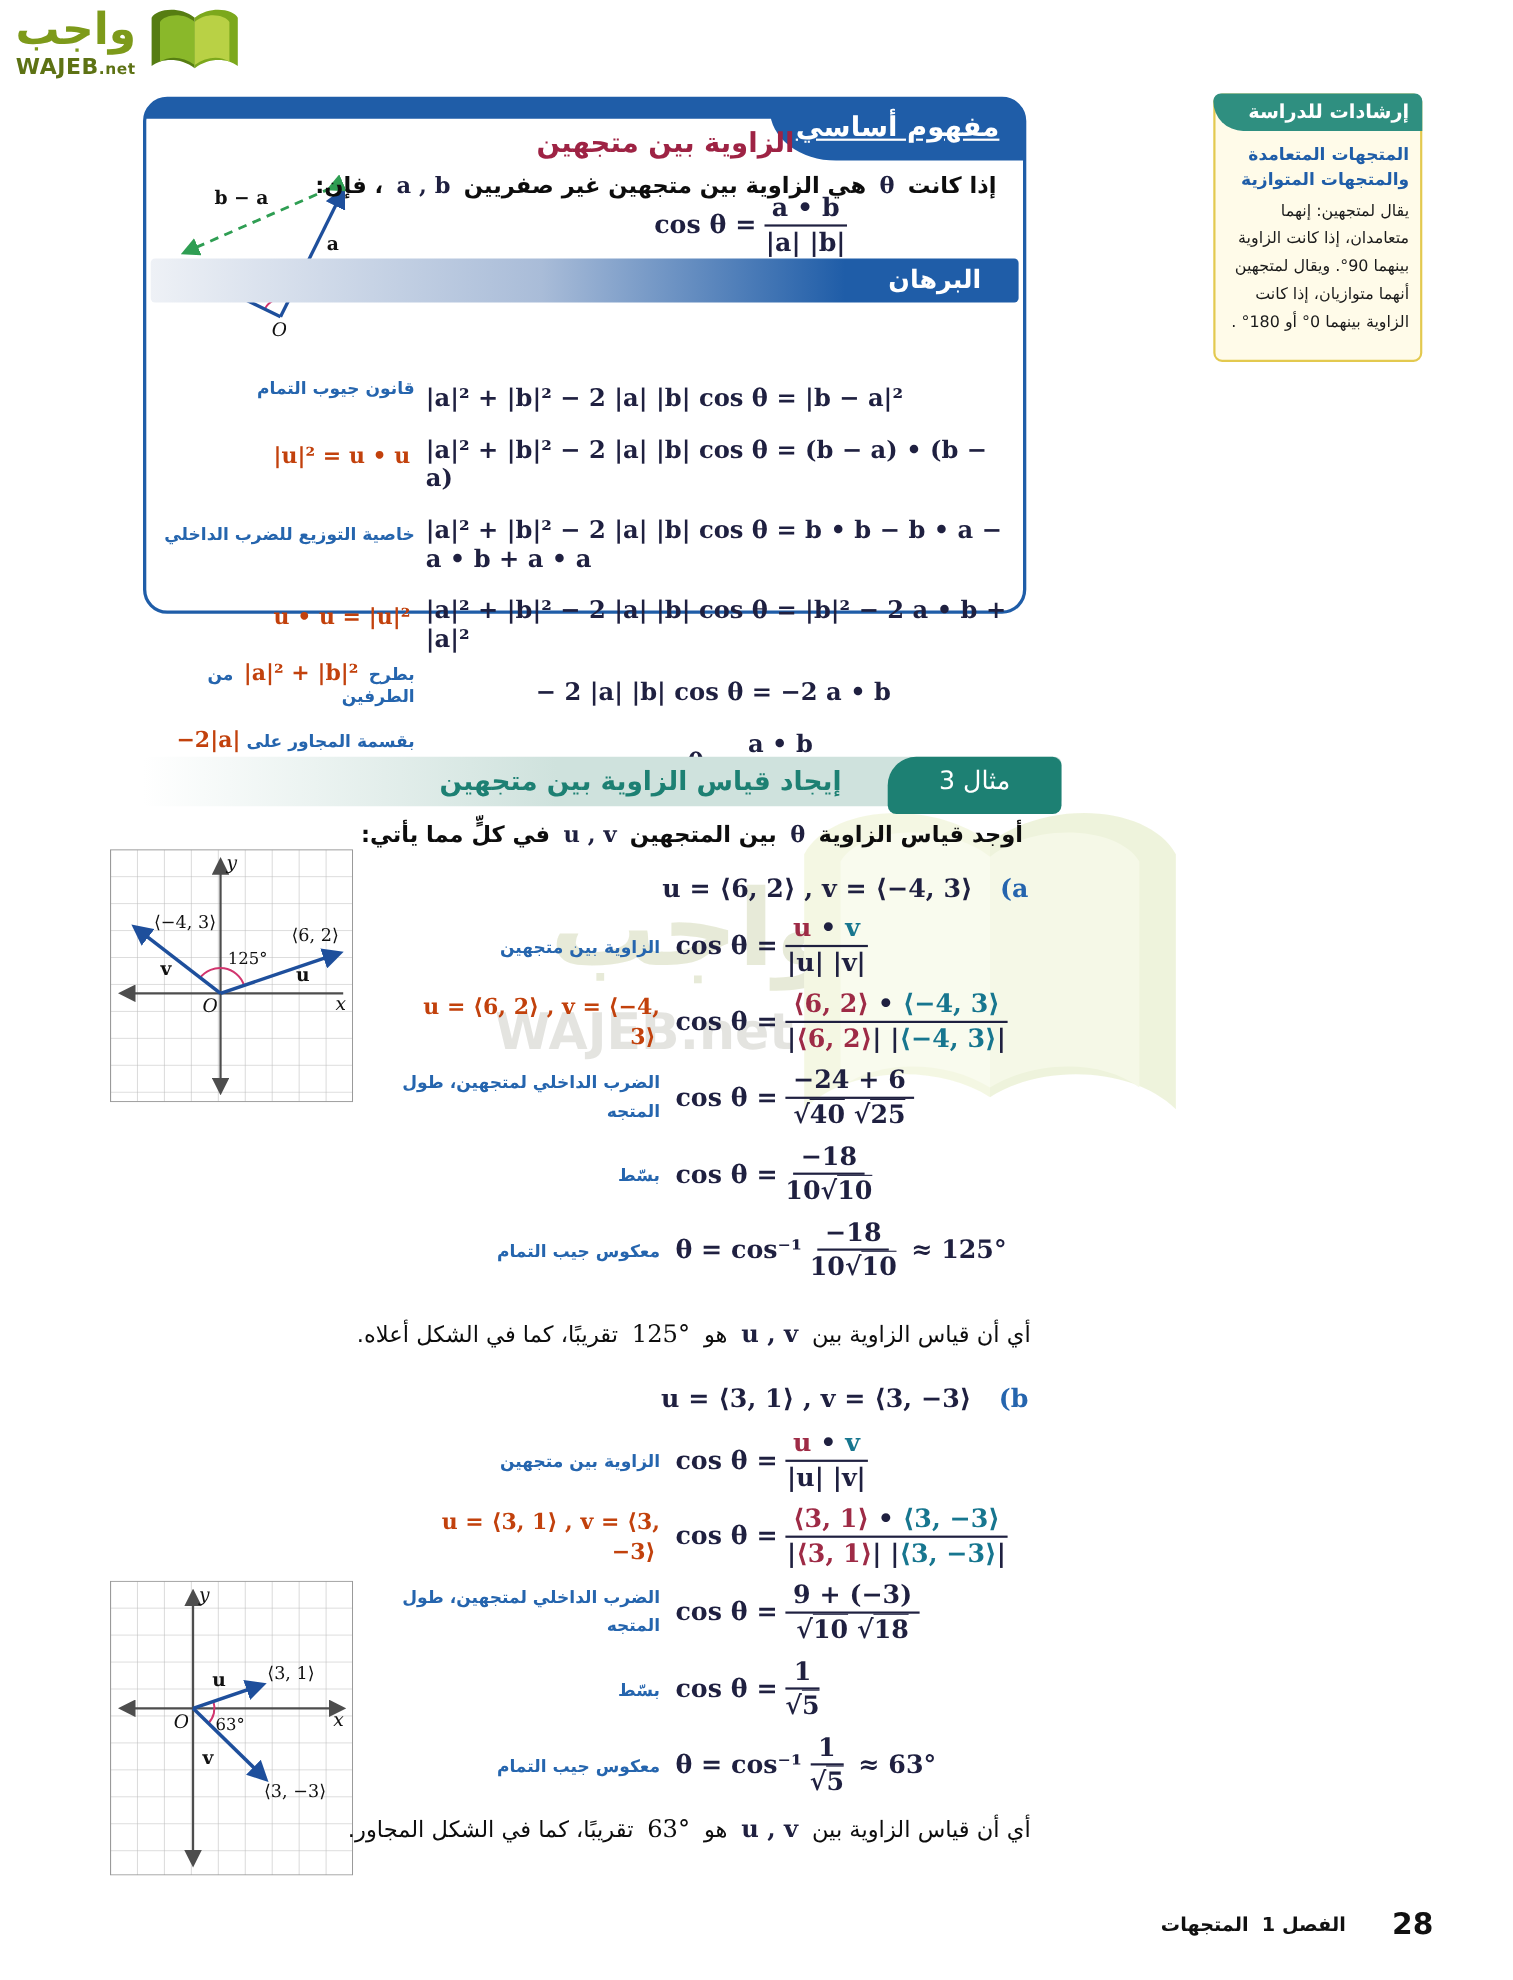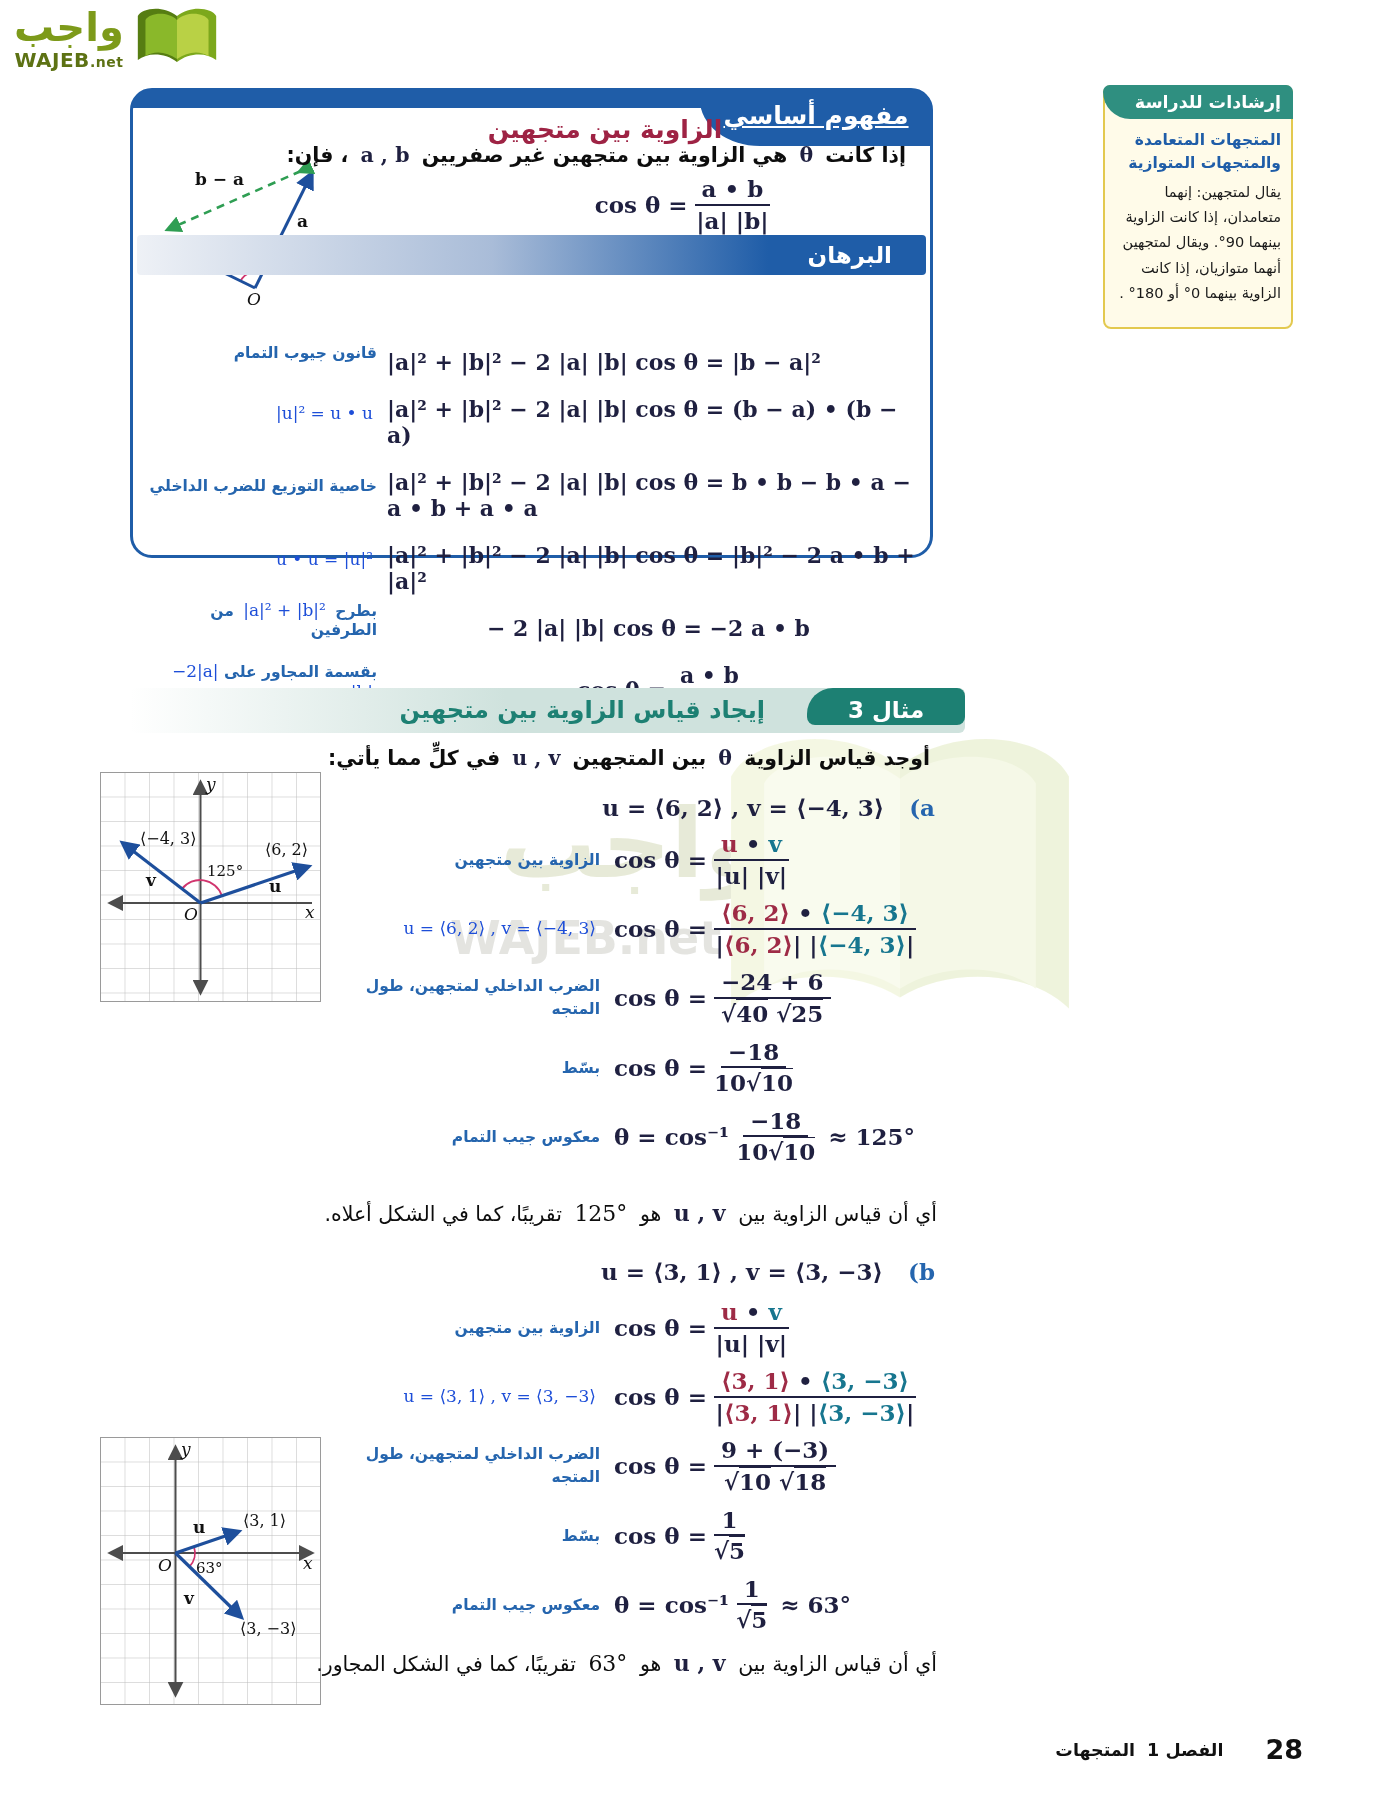--- a/index.html
+++ b/index.html
@@ -16,40 +16,40 @@
   
   .concept-box{position:absolute;left:130px;top:88px;width:797px;height:464px;background:#fff;
                border:3px solid #1f5da8;border-radius:22px;}
   .concept-band{position:absolute;left:-1px;right:-1px;top:-1px;height:18px;background:#1f5da8;
                 border-radius:18px 18px 0 0;}
   .concept-tab{position:absolute;right:-2px;top:-2px;width:232px;height:57px;background:#1f5da8;
                border-radius:0 20px 0 0;border-bottom-left-radius:60px 46px;color:#fff;
                font-size:25px;font-weight:bold;text-align:center;line-height:54px;text-decoration:underline;}
   .concept-title{position:absolute;left:352px;top:24px;width:240px;text-align:center;
                  color:#9e2344;font-size:25px;font-weight:bold;}
-  .concept-intro{position:absolute;right:24px;top:52px;direction:rtl;font-size:20.5px;font-weight:bold;color:#0d0d0d;}
+  .concept-intro{position:absolute;right:24px;top:65px;direction:rtl;font-size:20.5px;font-weight:bold;color:#0d0d0d;}
   .iv-math{font-family:"DejaVu Serif","Liberation Serif",serif;font-weight:700;direction:ltr;unicode-bidi:isolate;margin:0 5px;color:#1f2040;}
   .concept-formula{position:absolute;left:428px;top:84px;width:250px;text-align:center;direction:ltr;
                    font-family:"DejaVu Serif","Liberation Serif",serif;font-size:23px;font-weight:600;color:#1f2040;
                    display:flex;justify-content:center;align-items:center;}
   .proof-band{position:absolute;left:4px;right:4px;top:144px;height:40px;border-radius:4px;
               background:linear-gradient(to right,#eef1f6 0%,#a9bcd8 45%,#1f5da8 80%);
               color:#fff;font-size:23px;font-weight:bold;text-align:right;line-height:40px;
               padding-right:34px;box-sizing:border-box;direction:ltr;}
   .proof-intro{position:absolute;right:24px;top:194px;direction:rtl;font-size:19.5px;font-weight:bold;color:#0d0d0d;}
   .proof-rows{position:absolute;left:12px;top:242px;width:775px;}
   .prow{display:flex;align-items:center;margin-bottom:5px;min-height:33px;}
   .prow-label{width:232px;flex:none;text-align:right;direction:rtl;color:#2565ae;
               font-weight:bold;font-size:15.5px;line-height:1.25;}
   .prow-eq{margin-left:10px;direction:ltr;font-family:"DejaVu Serif","Liberation Serif",serif;
            font-size:22px;font-weight:600;color:#1f2040;display:flex;align-items:center;margin-top:16px;}
   .ind1{margin-left:110px;}
   .ind2{margin-left:200px;}
-  .lbl-math{font-family:"DejaVu Serif","Liberation Serif",serif;color:#1d4ed8;font-weight:400;
-            direction:ltr;unicode-bidi:isolate;margin:0 4px;font-size:17px;}
+  .lbl-math{font-family:"DejaVu Serif","Liberation Serif",serif;color:#c2410c;font-weight:700;
+            direction:ltr;unicode-bidi:isolate;margin:0 4px;font-size:20px;}
 
   
   .frac{display:inline-flex;flex-direction:column;align-items:center;vertical-align:middle;
         margin:0 7px;line-height:1.2;}
   .num{border-bottom:2px solid #1f2040;padding:0 7px 1px;white-space:nowrap;}
   .den{padding-top:1px;white-space:nowrap;}
   .eq-pre{white-space:nowrap;}
   .eq-suffix{white-space:nowrap;margin-left:6px;}
   .seg{white-space:pre;}
   .seg.m{color:#9e2b46;}
@@ -63,22 +63,22 @@
   .study-tab{position:absolute;left:-2px;right:-2px;top:-2px;height:34px;background:#2f8f80;
              border-radius:8px 8px 0 32px;color:#fff;font-size:17.5px;font-weight:bold;
              text-align:right;line-height:34px;padding-right:12px;box-sizing:border-box;direction:rtl;}
   .study-body{position:absolute;left:10px;right:10px;top:42px;direction:rtl;}
   .study-title{color:#1f5da8;font-size:15.5px;font-weight:bold;text-align:right;line-height:1.5;margin-bottom:4px;}
   .study-text{font-size:14.5px;line-height:1.75;text-align:right;color:#1a1a1a;}
 
   
   .ex-band{position:absolute;left:130px;top:688px;width:835px;height:45px;border-radius:6px;
            background:linear-gradient(to left,#cfe2dd 55%,#ffffff 100%);}
-  .ex-chip{position:absolute;right:0;top:0;width:158px;height:37px;background:#1d8073;
-           border-radius:26px 8px 8px 8px;color:#fff;font-size:23px;font-weight:bold;
+  .ex-chip{position:absolute;right:0;top:0;width:158px;height:52px;background:#1d8073;
+           border-radius:26px 8px 8px 8px;color:#fff;font-size:23px;font-weight:normal;
            text-align:center;line-height:45px;}
   .ex-title{position:absolute;right:200px;top:0;line-height:45px;color:#1d8073;font-size:24px;font-weight:bold;}
   .ex-question{position:absolute;right:445px;top:746px;direction:rtl;font-size:20.5px;font-weight:bold;color:#0d0d0d;}
   .given{position:absolute;direction:rtl;font-size:22px;}
   .given .marker{color:#2565ae;font-weight:bold;font-family:"DejaVu Serif","Liberation Serif",serif;
                  font-size:23px;margin-left:18px;direction:ltr;unicode-bidi:isolate;}
   .given-math{font-family:"DejaVu Serif","Liberation Serif",serif;font-weight:700;font-size:23px;
               color:#1f2040;direction:ltr;unicode-bidi:isolate;}
   .steps{position:absolute;left:348px;width:600px;}
   #steps-a{top:830px;}

